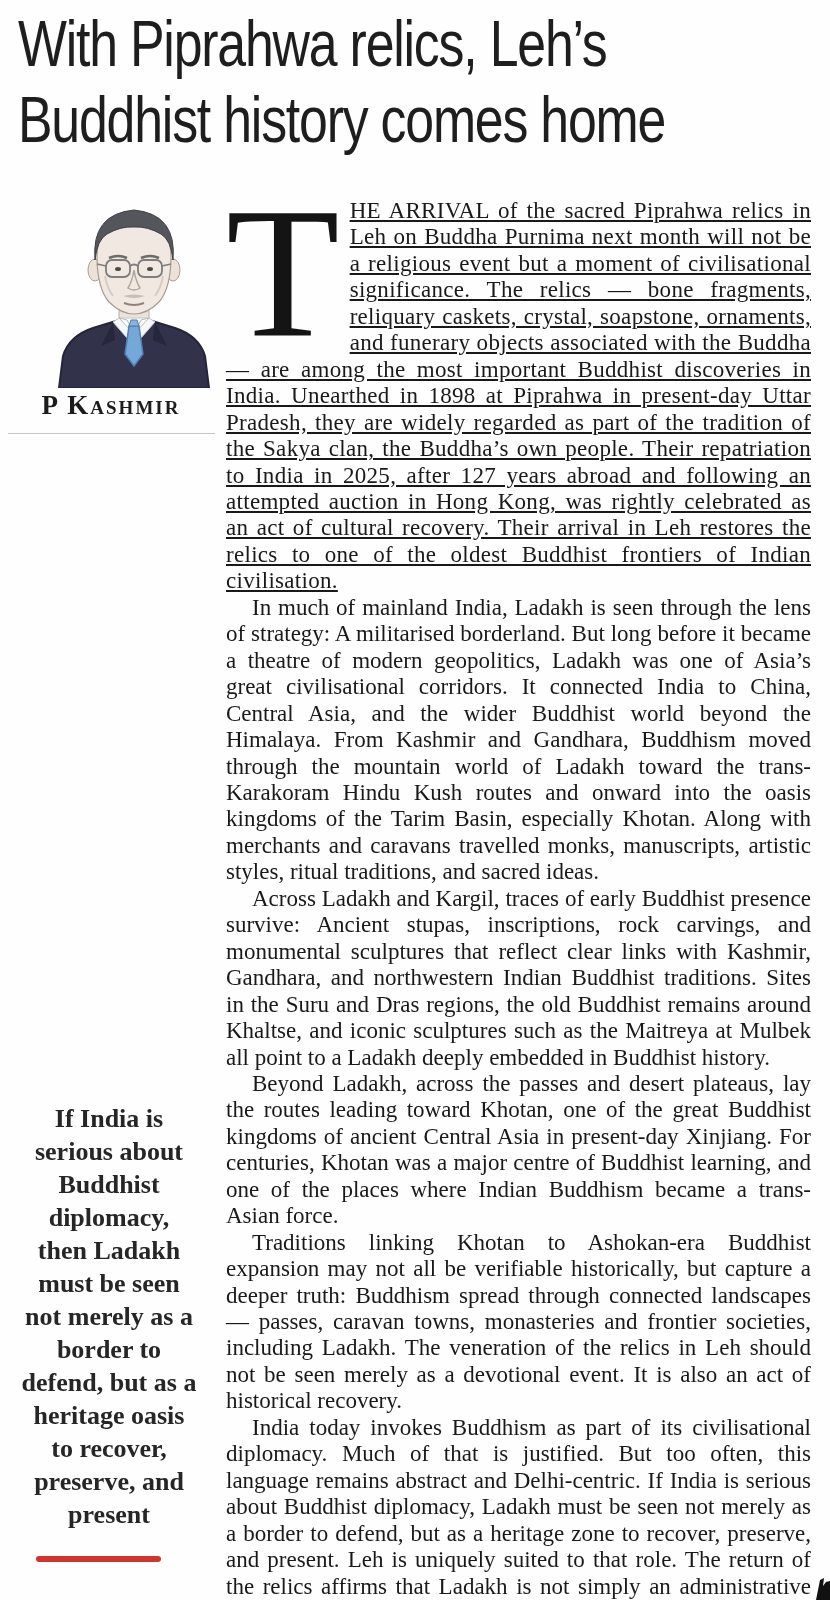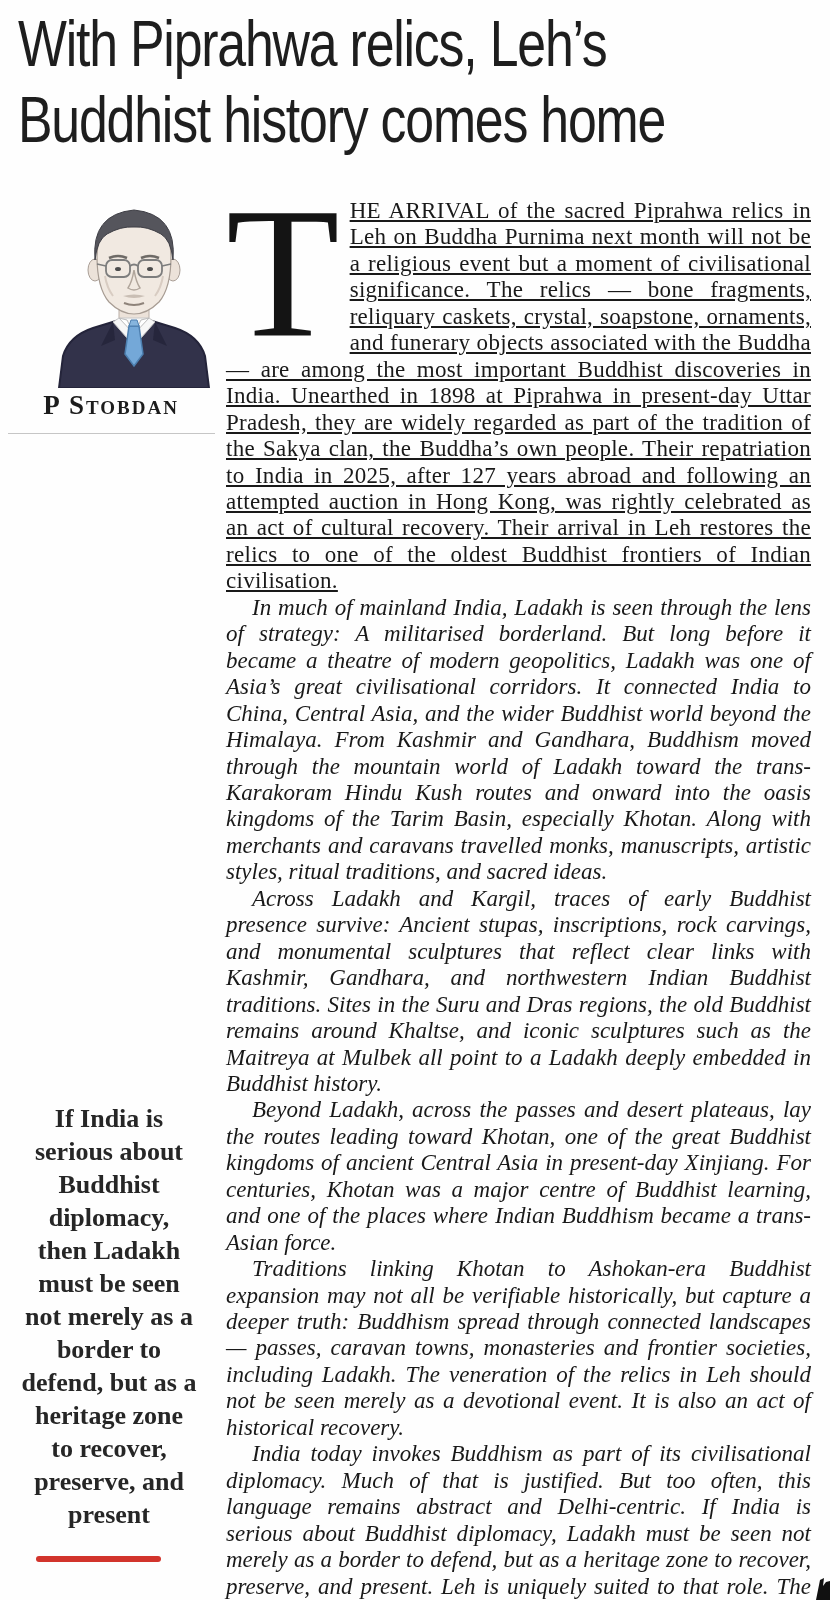--- a/index.html
+++ b/index.html
@@ -52,21 +52,21 @@
     border-radius:3px;
   }
   
   .body-col{
     position:absolute;left:226px;top:198px;width:585px;
     font-size:23px;line-height:26.45px;
     text-align:justify;
     color:#191919;
   }
   .body-col p{margin:0;padding:0;}
-  .body-col p.indent{text-indent:26px;font-style:italic;}
+  .body-col p.indent{text-indent:26px;}
   .dropcap{
     float:left;
     font-family:"Liberation Serif", serif;
     font-size:186px;
     line-height:0.75;
     height:137px;
     margin:5px 10px 0 0;
     color:#141414;
   }
   .lead-caps{letter-spacing:0.3px;text-decoration:underline;}
@@ -123,33 +123,33 @@
 
       <path d="M70 100 Q81 97 92 100 Q81 104 70 100 Z" fill="#c9beb4"></path>
 
       <path d="M71 107 Q81 111 91 107" stroke="#8e837a" stroke-width="2" fill="none"></path>
 
       <path d="M52 80 Q54 92 60 100" stroke="#d8ccc2" stroke-width="2" fill="none"></path>
       <path d="M110 80 Q108 92 102 100" stroke="#d8ccc2" stroke-width="2" fill="none"></path>
     </svg>
   </div>
 
-  <div class="byline">P Stobdan</div>
+  <div class="byline">P Kashmir</div>
   <div class="byline-rule"></div>
 
   <div class="pull-quote">If India is
 serious about
 Buddhist
 diplomacy,
 then Ladakh
 must be seen
 not merely as a
 border to
 defend, but as a
-heritage zone
+heritage oasis
 to recover,
 preserve, and
 present</div>
 
   <div class="red-rule" style="background: rgb(210, 52, 44);"></div>
 
   <div class="body-col">
     <p><span class="dropcap">T</span><span class="lead-caps">HE ARRIVAL of the sacred Piprahwa relics in Leh on Buddha Purnima next month will not be a religious event but a moment of civilisational significance. The relics — bone fragments, reliquary caskets, crystal, soapstone, ornaments, and funerary objects associated with the Buddha — are among the most important Buddhist discoveries in India. Unearthed in 1898 at Piprahwa in present-day Uttar Pradesh, they are widely regarded as part of the tradition of the Sakya clan, the Buddha’s own people. Their repatriation to India in 2025, after 127 years abroad and following an attempted auction in Hong Kong, was rightly celebrated as an act of cultural recovery. Their arrival in Leh restores the relics to one of the oldest Buddhist frontiers of Indian civilisation.</span></p>
     <p class="indent">In much of mainland India, Ladakh is seen through the lens of strategy: A militarised borderland. But long before it became a theatre of modern geopolitics, Ladakh was one of Asia’s great civilisational corridors. It connected India to China, Central Asia, and the wider Buddhist world beyond the Himalaya. From Kashmir and Gandhara, Buddhism moved through the mountain world of Ladakh toward the trans-Karakoram Hindu Kush routes and onward into the oasis kingdoms of the Tarim Basin, especially Khotan. Along with merchants and caravans travelled monks, manuscripts, artistic styles, ritual traditions, and sacred ideas.</p>
     <p class="indent">Across Ladakh and Kargil, traces of early Buddhist presence survive: Ancient stupas, inscriptions, rock carvings, and monumental sculptures that reflect clear links with Kashmir, Gandhara, and northwestern Indian Buddhist traditions. Sites in the Suru and Dras regions, the old Buddhist remains around Khaltse, and iconic sculptures such as the Maitreya at Mulbek all point to a Ladakh deeply embedded in Buddhist history.</p>

